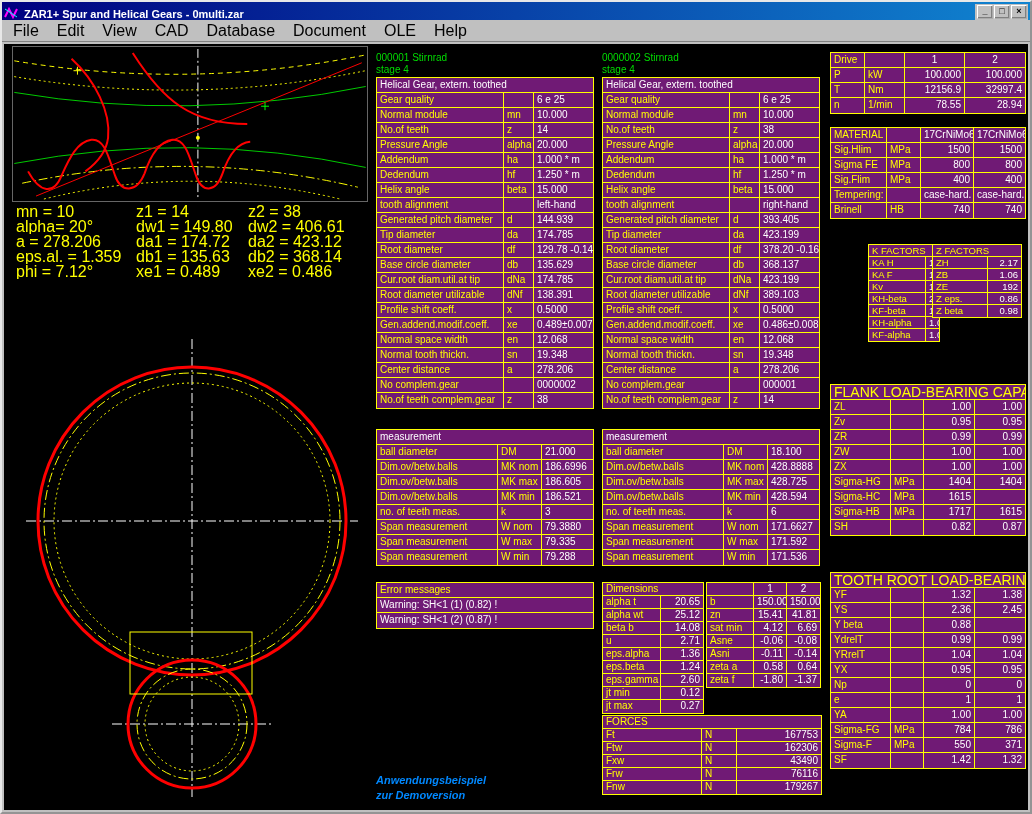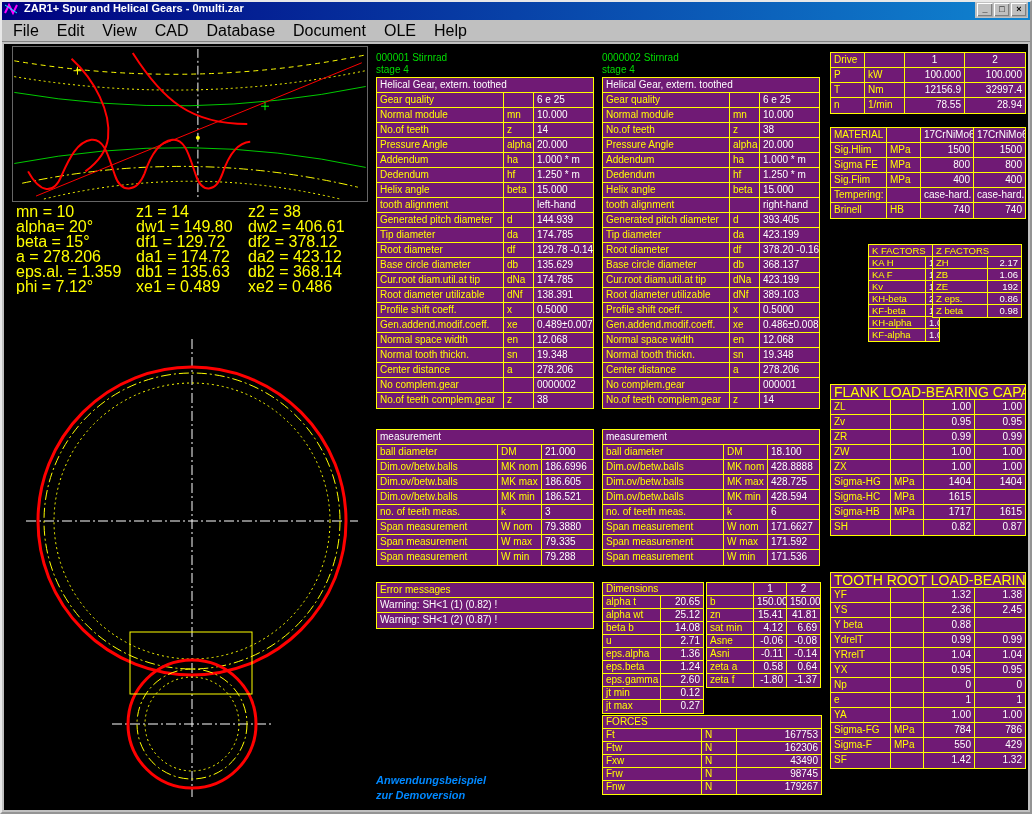--- a/index.html
+++ b/index.html
@@ -1,18 +1,18 @@
 <!DOCTYPE html>
 <html><head>
 <meta charset="utf-8">
 <style>
   *{box-sizing:border-box;margin:0;padding:0}
   html,body{width:1032px;height:814px;background:#c0c0c0;font-family:"Liberation Sans",sans-serif;overflow:hidden}
   .window{position:absolute;inset:0;border:2px outset #e8e8e8;background:#c0c0c0}
-  .titlebar{height:18px;background:linear-gradient(90deg,#000080,#1084d0);display:flex;align-items:flex-start;padding:0 2px}
+  .titlebar{height:18px;background:linear-gradient(90deg,#000080,#1084d0);display:flex;align-items:flex-end;padding:0 2px}
   .app-icon{width:16px;height:14px;display:inline-flex;align-items:center}
   .title-text{flex:1;color:#fff;font-size:11px;font-weight:bold;margin-left:4px;white-space:nowrap;overflow:hidden}
   .win-btns{display:flex;background:#c0c0c0;padding:1px;height:16px;align-items:center}
   .win-btn{width:16px;height:14px;background:#c0c0c0;border:1px outset #fff;box-shadow:inset -1px -1px 0 #808080;font-size:9px;line-height:11px;text-align:center;color:#000;margin-left:1px;font-weight:bold;cursor:default}
   .menubar{height:22px;background:#c0c0c0;display:flex;align-items:center;border-bottom:1px solid #808080;padding-left:2px}
   .menu-item{font-size:16px;color:#000;padding:3px 9px;cursor:default}
   .content{position:absolute;top:42px;left:2px;right:2px;bottom:2px;background:#000;overflow:hidden}
   .drawing{position:absolute;background:#000}
   .mesh-frame{border:1px solid #666}
   
@@ -114,21 +114,20 @@
       <path d="M58,12 C82,34 98,66 95,92 C93,108 83,118 72,126" fill="none" stroke="#ff0000" stroke-width="2"></path>
       <path d="M120,6 C134,28 150,48 168,60 C186,72 210,78 236,78" fill="none" stroke="#ff0000" stroke-width="2"></path>
       <circle cx="186" cy="92" r="2" fill="#ffff00"></circle>
       <path d="M60,24 h8 M64,20 v8" stroke="#ffff00"></path>
       <path d="M250,60 h8 M254,56 v8" stroke="#00ff00"></path>
     </svg>
 
     <div class="params">
         <div class="prow"><span class="pcell">mn = 10</span><span class="pcell">z1 = 14</span><span class="pcell">z2 = 38</span></div>
         <div class="prow"><span class="pcell">alpha= 20°</span><span class="pcell">dw1 = 149.80</span><span class="pcell">dw2 = 406.61</span></div>
-        <div class="prow"><span class="pcell">beta = 15°</span><span class="pcell">df1 = 129.72</span><span class="pcell">df2 = 378.12</span></div>
         <div class="prow"><span class="pcell">a = 278.206</span><span class="pcell">da1 = 174.72</span><span class="pcell">da2 = 423.12</span></div>
         <div class="prow"><span class="pcell">eps.al. = 1.359</span><span class="pcell">db1 = 135.63</span><span class="pcell">db2 = 368.14</span></div>
         <div class="prow"><span class="pcell">phi = 7.12°</span><span class="pcell">xe1 = 0.489</span><span class="pcell">xe2 = 0.486</span></div>
       </div>
 
     <svg class="drawing" style="left:8px;top:255px" width="356" height="500" viewBox="0 0 356 500">
       <line x1="180" y1="40" x2="180" y2="498" stroke="#ffffff" stroke-dasharray="10 3 2 3"></line>
       <line x1="14" y1="222" x2="346" y2="222" stroke="#ffffff" stroke-dasharray="10 3 2 3"></line>
       <line x1="100" y1="425" x2="260" y2="425" stroke="#ffffff" stroke-dasharray="10 3 2 3"></line>
       <circle cx="180" cy="222" r="154" fill="none" stroke="#ff0000" stroke-width="3"></circle>
@@ -569,21 +568,21 @@
           <div class="tcell">162306</div>
         </div>
         <div class="trow">
           <div class="tcell">Fxw</div>
           <div class="tcell">N</div>
           <div class="tcell">43490</div>
         </div>
         <div class="trow">
           <div class="tcell">Frw</div>
           <div class="tcell">N</div>
-          <div class="tcell">98745</div>
+          <div class="tcell">76116</div>
         </div>
         <div class="trow">
           <div class="tcell">Fnw</div>
           <div class="tcell">N</div>
           <div class="tcell">179267</div>
         </div>
       </div>
 
     <div class="tbl drive c1y c2y ra3 ra4" style="left:826px;top:8px;width:196px">
         <div class="trow hrow">
@@ -827,21 +826,21 @@
         <div class="trow">
           <div class="tcell">Sigma-FG</div>
           <div class="tcell">MPa</div>
           <div class="tcell">784</div>
           <div class="tcell">786</div>
         </div>
         <div class="trow">
           <div class="tcell">Sigma-F</div>
           <div class="tcell">MPa</div>
           <div class="tcell">550</div>
-          <div class="tcell">429</div>
+          <div class="tcell">371</div>
         </div>
         <div class="trow">
           <div class="tcell">SF</div>
           <div class="tcell"></div>
           <div class="tcell">1.42</div>
           <div class="tcell">1.32</div>
         </div>
       </div>
 
     <div class="demo" style="left:372px;top:729px">

